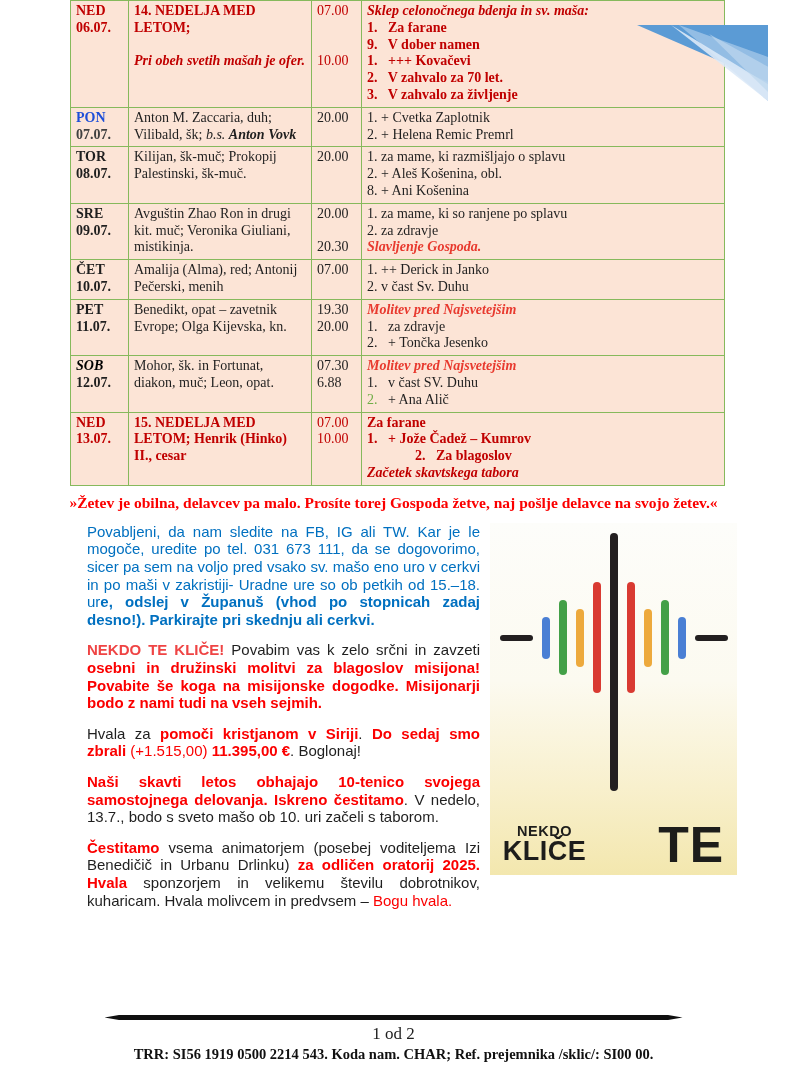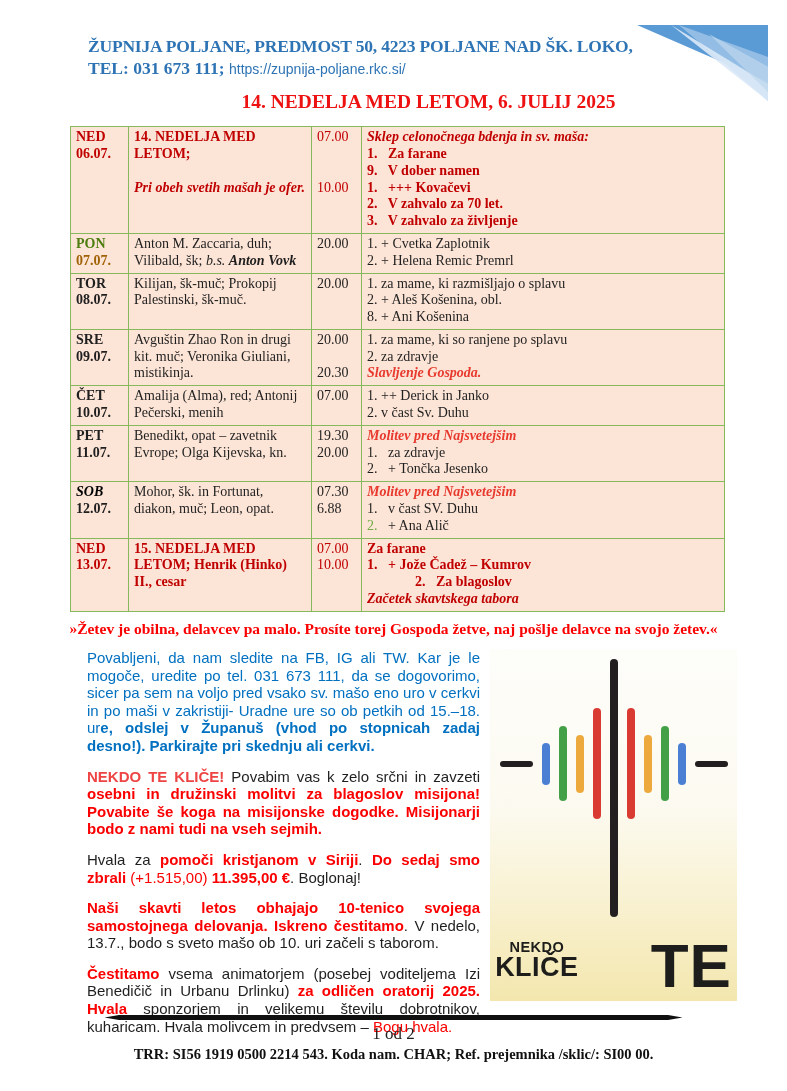--- a/index.html
+++ b/index.html
@@ -63,50 +63,45 @@
   
   .logo{
     width:247px;height:352px;margin-left:4px;
     background:linear-gradient(180deg,#fdfdfa 0%,#fcfaf0 45%,#f8f0cd 75%,#f3e7ae 100%);
     position:relative;flex-shrink:0;
   }
   .bars{position:absolute;top:0;left:0;right:0;height:230px;display:flex;justify-content:center;align-items:center;gap:9px;}
   .bar{width:8px;border-radius:4px;}
   .dash{width:33px;height:6px;border-radius:3px;}
   .cline{width:8px;height:258px;border-radius:4px;transform:translateY(24px);}
-  .logo-text{position:absolute;bottom:10px;left:0;right:0;display:flex;justify-content:center;color:#1d1d1b;font-family:"Liberation Sans",sans-serif;font-weight:bold;gap:32px;}
+  .logo-text{position:absolute;bottom:10px;left:0;right:0;display:flex;justify-content:center;align-items:flex-end;color:#1d1d1b;font-family:"Liberation Sans",sans-serif;font-weight:bold;gap:32px;}
   .lt-left{display:flex;flex-direction:column;align-items:center;line-height:.95;margin-right:3px;}
   .lt-nekdo{font-size:14.5px;letter-spacing:.5px;}
   .lt-klice{font-size:27px;letter-spacing:.5px;}
-  .lt-te{font-size:62px;line-height:.8;letter-spacing:1px;margin-left:37px;}
+  .lt-te{font-size:50px;line-height:.8;letter-spacing:1px;margin-left:37px;}
 
   
   .footer{position:absolute;left:0;right:0;bottom:28px;text-align:center;}
   .divider{width:578px;height:5px;margin:0 auto 4px auto;background:#101010;
     clip-path:polygon(0 50%,2.5% 0,97.5% 0,100% 50%,97.5% 100%,2.5% 100%);}
   .pagenum{font-size:17px;color:#1f1f1f;}
   .trr{font-size:14.5px;font-weight:bold;color:#101010;margin-top:2px;}
 </style>
 </head>
 <body>
 
 <div class="page">
 
   <div class="corner">
     <div class="tri t1"></div>
     <div class="tri t2"></div>
     <div class="tri t3"></div>
     <div class="tri t4"></div>
   </div>
 
-  <div class="header">
-    <div class="hline1">ŽUPNIJA POLJANE, PREDMOST 50, 4223 POLJANE NAD ŠK. LOKO,</div>
-    <div class="hline2"><span>TEL: 031 673 111; </span><a class="url" href="#">https://zupnija-poljane.rkc.si/</a></div>
-    <div class="title">14. NEDELJA MED LETOM, 6. JULIJ 2025</div>
-  </div>
 
   <table class="sched">
     <colgroup>
       <col style="width:58px">
         <col style="width:183px">
         <col style="width:50px">
         <col style="width:363px">
     </colgroup>
     <tbody id="sched-body">
         <tr>
@@ -129,22 +124,22 @@
             <div class="ln"><span class="b i" style="color: rgb(192, 0, 0);">Sklep celonočnega bdenja in sv. maša:</span></div>
             <div class="ln"><span class="b" style="color: rgb(192, 0, 0);">1.   Za farane</span></div>
             <div class="ln"><span class="b" style="color: rgb(192, 0, 0);">9.   V dober namen</span></div>
             <div class="ln"><span class="b" style="color: rgb(192, 0, 0);">1.   +++ Kovačevi</span></div>
             <div class="ln"><span class="b" style="color: rgb(192, 0, 0);">2.   V zahvalo za 70 let.</span></div>
             <div class="ln"><span class="b" style="color: rgb(192, 0, 0);">3.   V zahvalo za življenje</span></div>
           </td>
         </tr>
         <tr>
           <td class="day">
-            <div class="ln"><span class="b" style="color: #4d7c0f;">PON</span></div>
-            <div class="ln"><span class="b" style="color: #a16207; font-family: Liberation Serif, serif;">07.07.</span></div>
+            <div class="ln"><span class="b" style="color: #1d4ed8;">PON</span></div>
+            <div class="ln"><span class="b" style="color: #404040; font-family: Liberation Serif, serif;">07.07.</span></div>
           </td>
           <td>
             <div class="ln"><span>Anton M. Zaccaria, duh;</span></div>
             <div class="ln"><span>Vilibald, šk; </span><span class="i">b.s. </span><span class="b i">Anton Vovk</span></div>
           </td>
           <td class="time">
             <div class="ln"><span>20.00</span></div>
           </td>
           <td>
             <div class="ln"><span>1. + Cvetka Zaplotnik</span></div>

